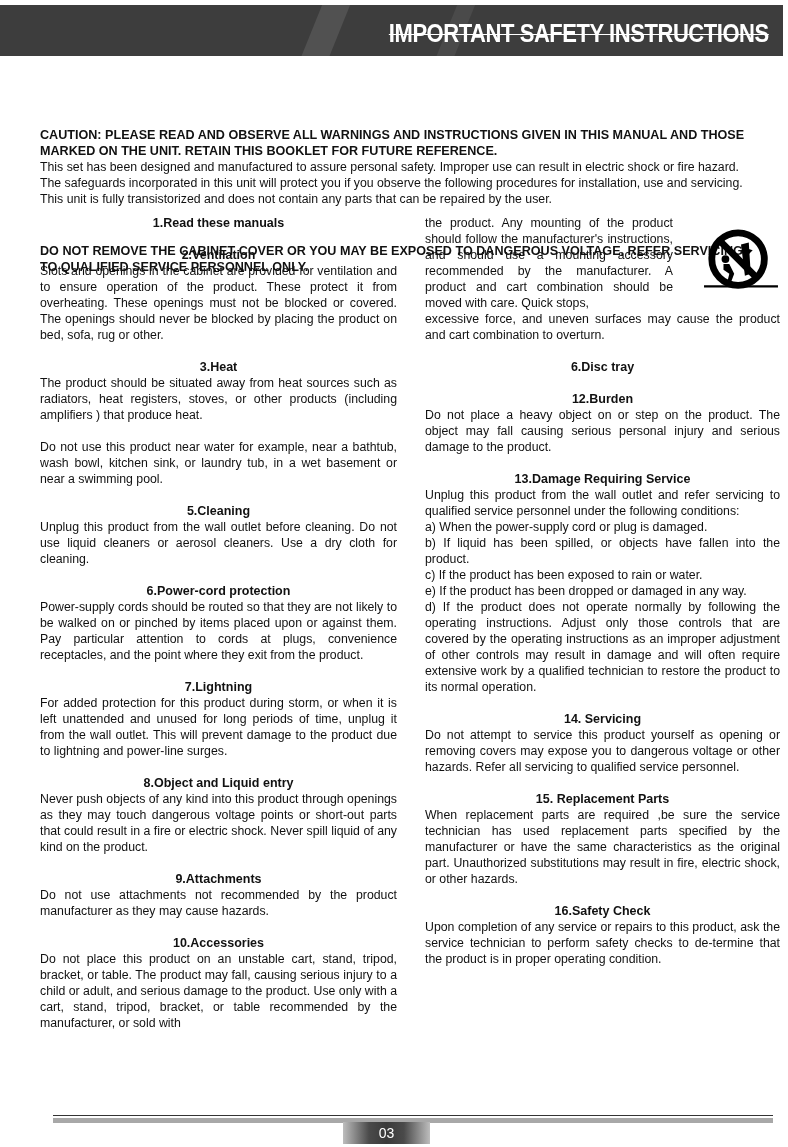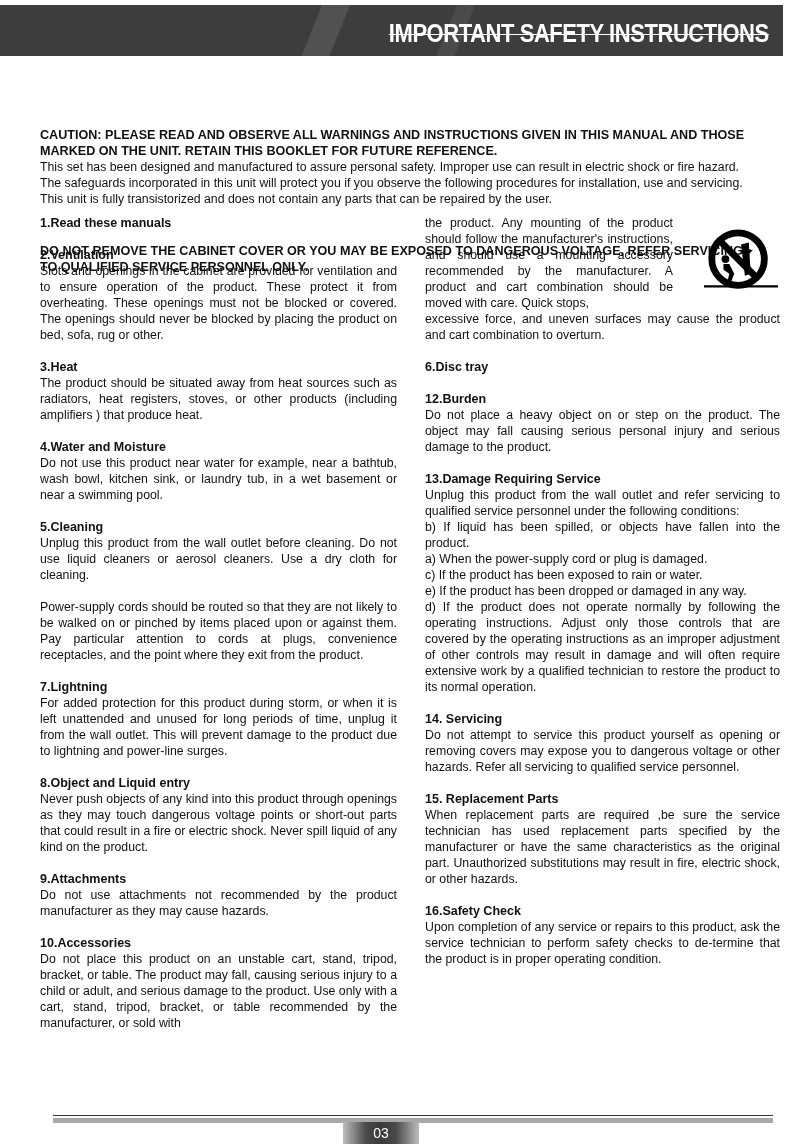--- a/index.html
+++ b/index.html
@@ -19,32 +19,32 @@
 
   .intro { position: absolute; left: 40px; top: 91px; width: 720px;
            font-size: 12.3px; line-height: 16px; }
   .intro .bold { font-weight: bold; font-size: 12.6px; margin-top: 36px; }
   .intro p { margin: 0; }
 
   .col { position: absolute; top: 215px; font-size: 12.3px; line-height: 16px; }
   .col.left { left: 40px; width: 357px; }
   .col.right { left: 425px; width: 355px; }
   .section { margin: 0 0 16px 0; }
-  .section h3 { margin: 0; font-size: 12.5px; font-weight: bold; line-height: 16px; }
+  .section h3 { margin: 0; font-size: 12.5px; font-weight: bold; line-height: 16px; text-align: center; }
   .section p { margin: 0; text-align: justify; }
   .section .item { margin: 0; text-align: justify; }
 
   .cart-wrap { position: relative; }
   .cart-text { width: 248px; text-align: justify; }
   .cart-icon { position: absolute; right: 0; top: 12px; width: 78px; height: 72px; }
   .after-cart { margin: 0; text-align: justify; }
 
   .footer-line1 { position: absolute; left: 53px; top: 1115px; width: 720px; height: 1px; background: #333; }
   .footer-line2 { position: absolute; left: 53px; top: 1118px; width: 720px; height: 5px; background: #a8a8a8; }
-  .page-tab { position: absolute; left: 343px; top: 1122px; width: 76px; height: 22px;
+  .page-tab { position: absolute; left: 343px; top: 1122px; width: 87px; height: 22px;
               background: linear-gradient(90deg, #bdbdbd 0%, #4a4a4a 30%, #3a3a3a 50%, #4a4a4a 70%, #bdbdbd 100%);
               color: #fff; font-size: 14px; text-align: center; line-height: 22px; }
 </style>
 </head>
 <body>
 
 <div class="header-band">
   <div class="slash s1"></div>
   <div class="slash s2"></div>
   <div class="header-title">IMPORTANT SAFETY INSTRUCTIONS</div>
@@ -62,28 +62,28 @@
   </div>
   <div class="section">
     <h3>2.Ventilation</h3>
     <p>Slots and openings in the cabinet are provided for ventilation and to ensure operation of the product. These protect it from overheating. These openings  must not be blocked or covered. The openings should never be blocked by placing the product on  bed, sofa, rug or other.</p>
   </div>
   <div class="section">
     <h3>3.Heat</h3>
     <p>The product should be situated away  from  heat sources such as radiators, heat registers, stoves, or other products (including amplifiers ) that produce heat.</p>
   </div>
   <div class="section">
-    <h3>4.Water and Moisture</h3>
     <p>Do not use this product near water for example, near a bathtub, wash bowl, kitchen sink, or laundry tub, in a wet basement or near a swimming pool.</p>
   </div>
   <div class="section">
     <h3>5.Cleaning</h3>
     <p>Unplug this product from the wall outlet before cleaning. Do not use liquid cleaners or aerosol cleaners. Use a dry cloth for cleaning.</p>
   </div>
   <div class="section">
+    <h3>6.Power-cord protection</h3>
     <p>Power-supply cords should be routed so that they are not likely to be walked on or pinched by items placed upon or against them. Pay particular attention to cords at plugs, convenience receptacles,  and  the  point where they exit  from the product.</p>
   </div>
   <div class="section">
     <h3>7.Lightning</h3>
     <p>For added  protection for this product during storm, or when it is left unattended and unused  for long periods of time, unplug it from the wall outlet. This will prevent damage to the product due to lightning and power-line surges.</p>
   </div>
   <div class="section">
     <h3>8.Object and Liquid entry</h3>
     <p>Never push objects of any kind into this product through openings as they may touch dangerous  voltage  points or short-out parts that could result  in a fire or electric shock. Never spill liquid of any kind on the product.</p>
   </div>
@@ -116,22 +116,22 @@
   <div class="section">
     <h3>6.Disc tray</h3>
   </div>
   <div class="section">
     <h3>12.Burden</h3>
     <p>Do not place a heavy object on or  step on the product. The object may fall causing serious personal injury and serious damage to the product.</p>
   </div>
   <div class="section">
     <h3>13.Damage Requiring Service</h3>
     <p>Unplug this product from the wall outlet and refer servicing to qualified service personnel under the following conditions:</p>
+    <p class="item">a) When the power-supply cord or plug is damaged.</p>
     <p class="item">b) If liquid has been spilled, or objects have fallen into the product.</p>
-    <p class="item">a) When the power-supply cord or plug is damaged.</p>
     <p class="item">c) If the product has been exposed to rain or water.</p>
     <p class="item">e) If the product has been dropped or damaged in any way.</p>
     <p class="item">d) If the product does not operate normally by following the operating instructions. Adjust only those controls that are covered by the operating instructions as an improper adjustment of other controls may result in damage and will often require extensive work by a qualified technician to restore the product to its normal operation.</p>
   </div>
   <div class="section">
     <h3>14. Servicing</h3>
     <p>Do not attempt to service this product yourself as opening or removing covers may expose you to dangerous voltage or other hazards. Refer all servicing to qualified service personnel.</p>
   </div>
   <div class="section">
     <h3>15. Replacement Parts</h3>

